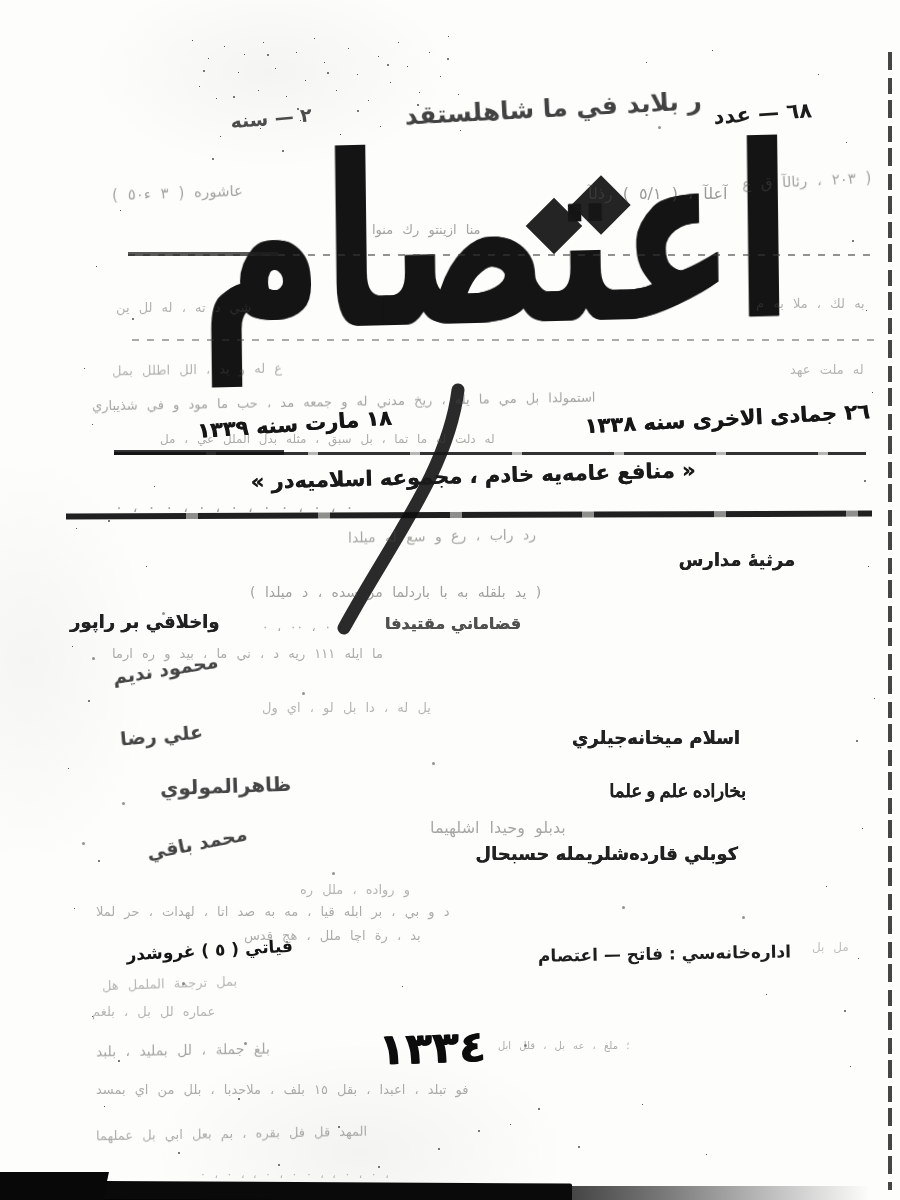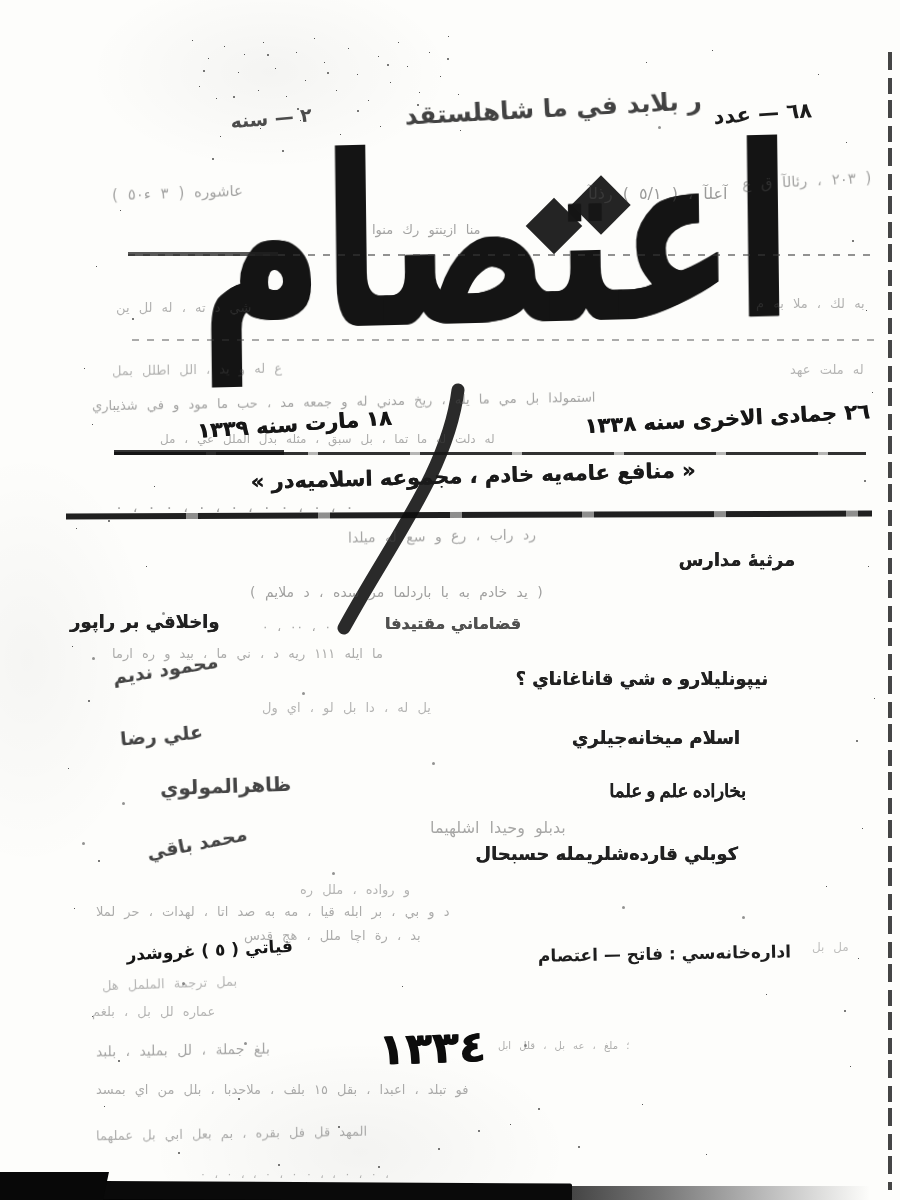--- a/index.html
+++ b/index.html
@@ -145,21 +145,20 @@
   <div class="abs r4"></div>
 
   <div class="abs ar date date-h">٢٦ جمادى الاخرى سنه ١٣٣٨</div>
   <div class="abs ar date date-r">١٨ مارت سنه ١٣٣٩</div>
 
   <div class="abs ar subtitle">« منافع عامه‌يه خادم ، مجموعه اسلاميه‌در »</div>
 
   <div class="abs ar toc-t t1">مرثيهٔ مدارس</div>
   <div class="abs ar toc-t t2m">قضاماني مقتيدفا</div>
   <div class="abs ar toc-t t2l">واخلاقي بر راپور</div>
-  <div class="abs ar toc-t t3">نيپونليلارو ه شي قاناغاناي ؟</div>
   <div class="abs ar author a3">محمود نديم</div>
   <div class="abs ar toc-t t4">اسلام ميخانه‌جيلري</div>
   <div class="abs ar author a4">علي رضا</div>
   <div class="abs ar toc-t t5">بخاراده علم و علما</div>
   <div class="abs ar author a5">ظاهرالمولوي</div>
   <div class="abs ar toc-t t6">كوبلي قارده‌شلريمله حسبحال</div>
   <div class="abs ar author a6">محمد باقي</div>
 
   <div class="abs ar office">اداره‌خانه‌سي : فاتح — اعتصام</div>
   <div class="abs ar price">فياتي ( ٥ ) غروشدر</div>
@@ -172,21 +171,21 @@
       <span class="scrib" style="left: 742px; top: 172px; font-size: 15px; opacity: 0.5; transform: rotate(-3deg);">( ٢٠٣ ، رئالآ ق ع</span>
       <span class="scrib" style="left: 372px; top: 222px; font-size: 13px; opacity: 0.5;">منا ازينتو رك منوا</span>
       <span class="scrib" style="left: 116px; top: 300px; font-size: 13px; opacity: 0.42;">شي د ته ، له لل ين</span>
       <span class="scrib" style="left: 756px; top: 296px; font-size: 13px; opacity: 0.42;">به لك ، ملا به م</span>
       <span class="scrib" style="left: 112px; top: 362px; font-size: 13px; opacity: 0.42; transform: rotate(-1deg);">ع له و يد ، الل اطلل بمل</span>
       <span class="scrib" style="left: 790px; top: 362px; font-size: 13px; opacity: 0.4;">له ملت عهد</span>
       <span class="scrib" style="left: 92px; top: 394px; font-size: 13px; opacity: 0.5; transform: rotate(-1deg);">استمولدا بل مي ما يله ، ريخ مدني له و جمعه مد ، حب ما مود و في شذيباري</span>
       <span class="scrib" style="left: 160px; top: 432px; font-size: 12px; opacity: 0.45;">له دلت له ما تما ، بل سبق ، مثله بدل الملل عي ، مل</span>
       <span class="scrib" style="left: 115px; top: 498px; font-size: 15px; opacity: 0.5;">٠ ، ٠ ، ٠ ٠ ، ٠ ، ٠ ، ٠ ٠ ، ٠</span>
       <span class="scrib" style="left: 348px; top: 528px; font-size: 14px; opacity: 0.5; transform: rotate(-1deg);">رد راب ، رع و سع له ميلدا</span>
-      <span class="scrib" style="left: 250px; top: 584px; font-size: 14px; opacity: 0.52;">( يد خادم به با باردلما مر سده ، د ملايم )</span>
+      <span class="scrib" style="left: 250px; top: 584px; font-size: 14px; opacity: 0.52;">( يد بلقله به با باردلما مر سده ، د ميلدا )</span>
       <span class="scrib" style="left: 262px; top: 620px; font-size: 12px; opacity: 0.5;">٠ ، ٠٠ ، ٠</span>
       <span class="scrib" style="left: 112px; top: 646px; font-size: 13px; opacity: 0.45;">ما ايله ١١١ ريه د ، ني ما ، بيد و ره ارما</span>
       <span class="scrib" style="left: 262px; top: 700px; font-size: 13px; opacity: 0.4;">يل له ، دا بل لو ، اي ول</span>
       <span class="scrib" style="left: 430px; top: 810px; font-size: 16px; opacity: 0.48; margin-top: 8px;">بدبلو وحيدا اشلهيما</span>
       <span class="scrib" style="left: 300px; top: 882px; font-size: 13px; opacity: 0.4;">و رواده ، ملل ره</span>
       <span class="scrib" style="left: 96px; top: 904px; font-size: 13px; opacity: 0.45;">د و بي ، بر ابله قيا ، مه به صد اتا ، لهدات ، حر لملا</span>
       <span class="scrib" style="left: 244px; top: 928px; font-size: 13px; opacity: 0.45;">بد ، رة اچا ملل ، هج قدس</span>
       <span class="scrib" style="left: 812px; top: 940px; font-size: 12px; opacity: 0.35;">مل بل</span>
       <span class="scrib" style="left: 102px; top: 976px; font-size: 13px; opacity: 0.4; transform: rotate(-2deg);">بمل ترجمة الململ هل</span>
       <span class="scrib" style="left: 92px; top: 1004px; font-size: 13px; opacity: 0.4;">عماره لل بل ، بلغم</span>

